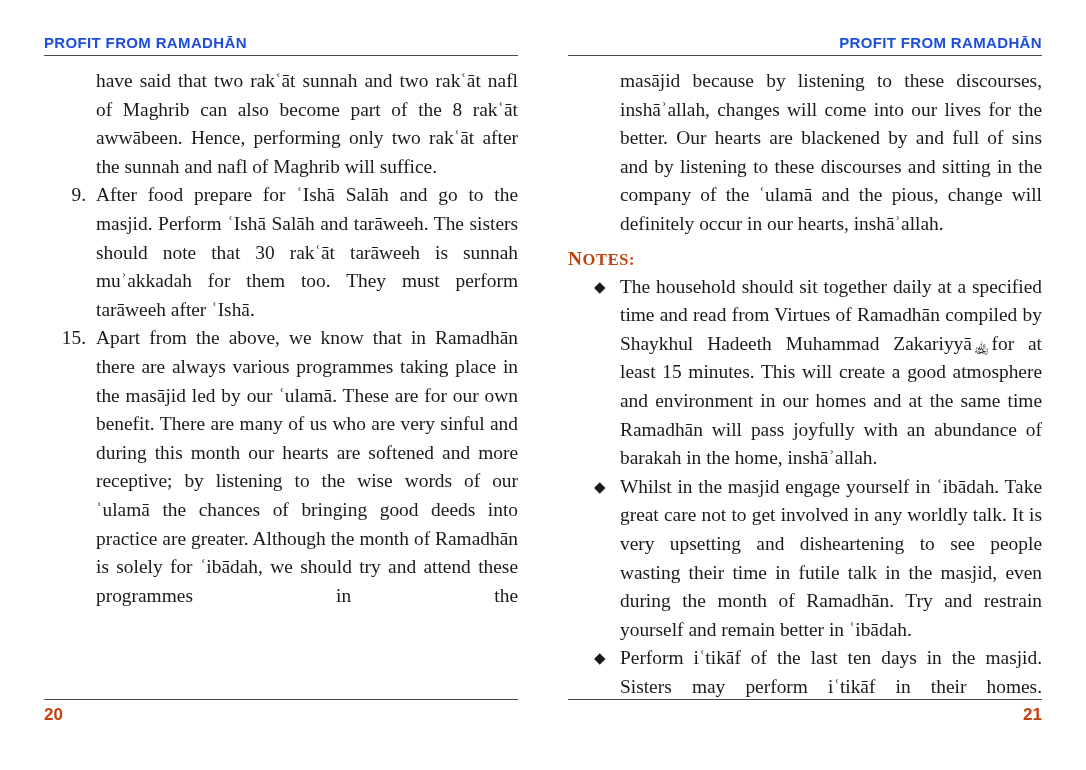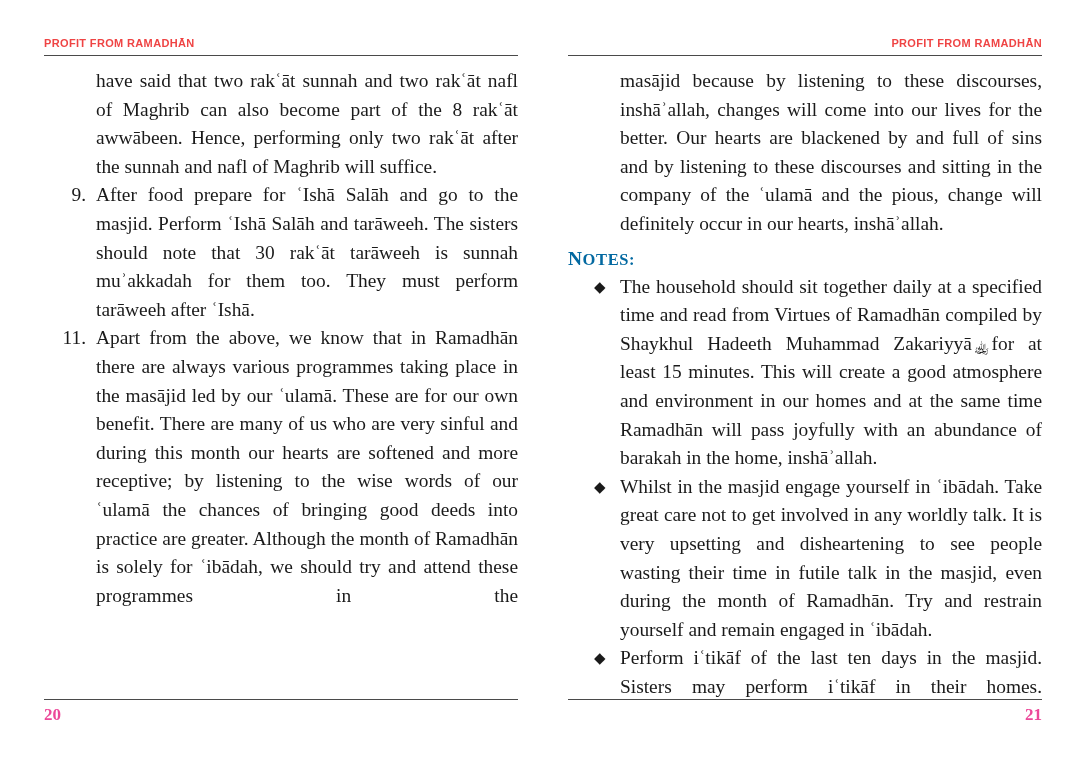--- a/index.html
+++ b/index.html
@@ -37,23 +37,23 @@
   }
   .page-right .page-inner {
     left: 25px;
     width: 474px;
   }
 
   
   .running-head {
     font-family: "Liberation Sans", sans-serif;
     font-weight: bold;
-    font-size: 11px;
+    font-size: 15px;
     letter-spacing: 0.35px;
-    color: #ef4444;
+    color: #1d4ed8;
     height: 18px;
     line-height: 18px;
     white-space: nowrap;
   }
   .page-left .running-head { text-align: left; }
   .page-right .running-head { text-align: right; }
 
   .rule {
     border: none;
     border-top: 1.1px solid #4a4a4a;
@@ -105,21 +105,21 @@
   }
 
   
   .notes-head {
     margin: 8px 0 1px 0;
     font-family: "Liberation Serif", serif;
     font-weight: bold;
     font-size: 16.5px;
     letter-spacing: 0.6px;
     line-height: 24px;
-    color: #0369a1;
+    color: #c2410c;
   }
   .notes-head .big {
     font-size: 19.4px;
   }
 
   
   ul.bullet-list {
     list-style: none;
     margin: 0;
     padding: 0;
@@ -153,25 +153,25 @@
     position: absolute;
     left: 44px;
     width: 474px;
     bottom: 44px;
   }
   .page-right .footer {
     left: 25px;
     width: 474px;
   }
   .folio {
-    font-family: Liberation Serif, serif;
+    font-family: Liberation Sans, sans-serif;
     font-weight: bold;
     font-size: 17px;
     line-height: 22px;
-    color: #ec4899;
+    color: #c2410c;
     padding-top: 4px;
   }
   .page-left .folio { text-align: left; }
   .page-right .folio { text-align: right; }
 
   .lastline {
     text-align: justify;
   }
   .lastline::after {
     content: "";
@@ -193,21 +193,21 @@
       <div class="body-col">
 
         <p class="para flow">have said that two rakʿāt sunnah and two rakʿāt nafl of Maghrib can also become part of the 8 rakʿāt awwābeen. Hence, performing only two rakʿāt after the sunnah and nafl of Maghrib will suffice.</p>
 
         <ol class="num-list">
           <li>
             <span class="marker">9.</span>
             <span class="li-text">After food prepare for ʿIshā Salāh and go to the masjid. Perform ʿIshā Salāh and tarāweeh. The sisters should note that 30 rakʿāt tarāweeh is sunnah muʾakkadah for them too. They must perform tarāweeh after ʿIshā.</span>
           </li>
           <li>
-            <span class="marker">11.</span>
+            <span class="marker">15.</span>
             <span class="li-text lastline">Apart from the above, we know that in Ramadhān there are always various programmes taking place in the masājid led by our ʿulamā. These are for our own benefit. There are many of us who are very sinful and during this month our hearts are softened and more receptive; by listening to the wise words of our ʿulamā the chances of bringing good deeds into practice are greater. Although the month of Ramadhān is solely for ʿibādah, we should try and attend these programmes in the</span>
           </li>
         </ol>
 
       </div>
     </div>
 
     <div class="footer">
       <hr class="rule">
       <div class="folio">20</div>
@@ -228,21 +228,21 @@
           <span class="big">N</span><span>OTES:</span>
         </div>
 
         <ul class="bullet-list">
           <li>
             <span class="bullet">◆</span>
             <span>The household should sit together daily at a specified time and read from Virtues of Ramadhān compiled by Shaykhul Hadeeth Muhammad Zakariyyā</span><span class="honorific">﵀</span><span>for at least 15 minutes. This will create a good atmosphere and environment in our homes and at the same time Ramadhān will pass joyfully with an abundance of barakah in the home, inshāʾallah.</span>
           </li>
           <li>
             <span class="bullet">◆</span>
-            <span>Whilst in the masjid engage yourself in ʿibādah. Take great care not to get involved in any worldly talk. It is very upsetting and disheartening to see people wasting their time in futile talk in the masjid, even during the month of Ramadhān. Try and restrain yourself and remain engaged in ʿibādah.</span>
+            <span>Whilst in the masjid engage yourself in ʿibādah. Take great care not to get involved in any worldly talk. It is very upsetting and disheartening to see people wasting their time in futile talk in the masjid, even during the month of Ramadhān. Try and restrain yourself and remain better in ʿibādah.</span>
           </li>
           <li>
             <span class="bullet">◆</span>
             <span class="lastline">Perform iʿtikāf of the last ten days in the masjid. Sisters may perform iʿtikāf in their homes.</span>
           </li>
         </ul>
 
       </div>
     </div>
 

